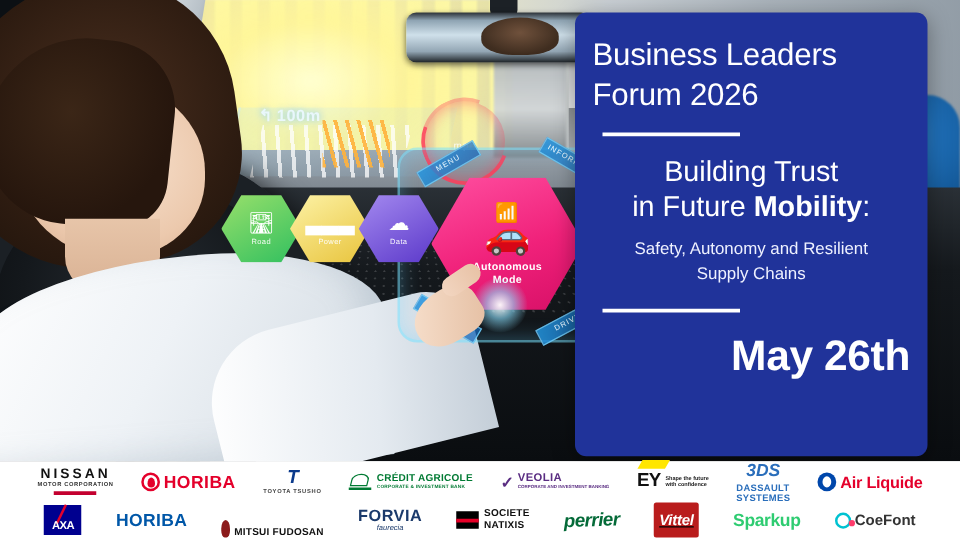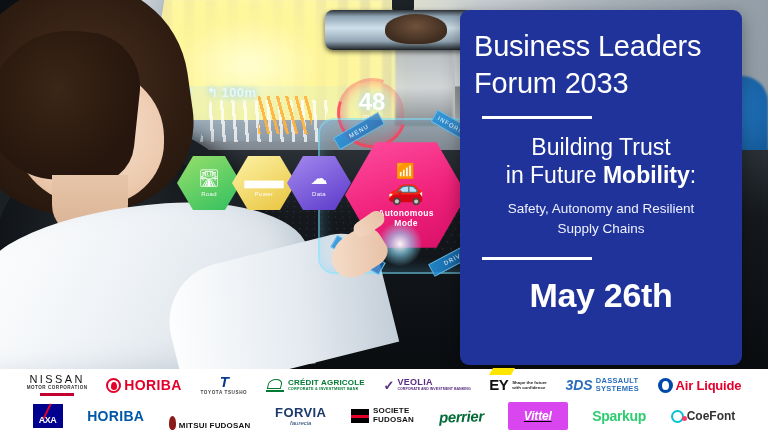--- a/index.html
+++ b/index.html
@@ -148,38 +148,38 @@
   .rb-info   { left:430px; top:124px; width:62px; height:14px; transform:rotate(30deg); }
   .rb-net    { left:330px; top:248px; width:56px; height:14px; transform:rotate(30deg); }
   .rb-driver { left:428px; top:250px; width:58px; height:14px; transform:rotate(-28deg); }
   .touch-glow{ position:absolute; left:378px; top:222px; width:44px; height:44px; border-radius:50%;
     background:radial-gradient(circle, rgba(255,255,255,.95) 0%, rgba(140,225,255,.6) 35%, rgba(80,180,255,0) 72%); }
 
   
   .panel { position:absolute; left:460px; top:10px; width:282px; height:355px;
     background:#20339a; border-radius:9px; box-shadow:0 4px 18px rgba(0,0,0,.35);
     padding:18px 14px 0; }
-  .p-title { color:#fff; font-size:29px; line-height:1.28; font-weight:400; letter-spacing:-.2px; }
+  .p-title { color:#fff; font-size:25px; line-height:1.28; font-weight:400; letter-spacing:-.2px; }
   .p-rule { height:3px; background:#fff; width:110px; margin:14px 0 0 8px; }
   .p-rule2{ height:3px; background:#fff; width:110px; margin:18px 0 0 8px; }
   .p-theme{ color:#fff; font-size:23px; text-align:center; margin-top:14px; line-height:1.22; font-weight:400; }
   .p-theme2{ color:#fff; font-size:23px; text-align:center; margin-top:1px; line-height:1.2;
              white-space:nowrap; margin-left:-12px; margin-right:-12px; }
   .p-theme2 b { font-weight:700; }
   .p-sub  { color:#eef1ff; font-size:13.5px; text-align:center; margin-top:9px; line-height:1.5; }
-  .p-date { color:#fff; font-size:34px; font-weight:700; text-align:center; margin-top:16px; letter-spacing:-.3px; }
+  .p-date { color:#fff; font-size:34px; font-weight:700; text-align:right; margin-top:16px; letter-spacing:-.3px; }
 
   
   .logobar { position:absolute; left:0; top:369px; width:768px; height:63px; background:#fff;
              display:flex; flex-direction:column; justify-content:center; }
   .logorow { display:flex; align-items:center; justify-content:space-evenly; height:31px; padding:0 8px; }
   .logo { display:flex; align-items:center; justify-content:center; height:28px; }
 
   .lg-nissan{flex-direction:column;line-height:1;}
-  .lg-nissan .n1{font-size:11px;font-weight:400;letter-spacing:2.4px;color:#111;}
+  .lg-nissan .n1{font-size:11px;font-weight:700;letter-spacing:2.4px;color:#111;}
   .lg-nissan .n2{font-size:4.6px;font-weight:700;letter-spacing:.5px;color:#333;margin-top:1px;}
   .lg-nissan .bar{width:34px;height:3px;background:#c3002f;margin-top:2px;}
 
   .lg-veolia{gap:3px;}
   .lg-veolia .circ{width:15px;height:15px;border-radius:50%;border:2.5px solid #e4002b;position:relative;}
   .lg-veolia .circ:after{content:"";position:absolute;left:3px;top:2px;width:6px;height:8px;background:#e4002b;border-radius:50% 50% 50% 50%/60% 60% 40% 40%;}
   .lg-veolia .t{font-size:14px;font-weight:700;color:#e4002b;letter-spacing:.4px;}
 
   .lg-toyota{flex-direction:column;line-height:1;}
   .lg-toyota .mk{font-size:15px;font-weight:700;color:#0b3a8c;font-style:italic;letter-spacing:-1px;}
@@ -197,21 +197,21 @@
   .lg-natixis .tx{line-height:1.05;}
   .lg-natixis .t1{font-size:9px;font-weight:700;color:#5a2d82;letter-spacing:.3px;}
   .lg-natixis .t2{font-size:3.6px;font-weight:700;color:#5a2d82;}
 
   .lg-ey{gap:4px;}
   .lg-ey .wrap{position:relative;}
   .lg-ey .fl{position:absolute;left:2px;top:-8px;width:22px;height:7px;background:#ffe600;transform:skewX(-30deg);}
   .lg-ey .t{font-size:15px;font-weight:700;color:#111;letter-spacing:-.6px;}
   .lg-ey .s{font-size:4.4px;line-height:1.25;color:#222;font-weight:600;}
 
-  .lg-dassault{gap:3px;}
+  .lg-dassault{gap:3px;flex-direction:column;}
   .lg-dassault .mk{font-size:14px;font-weight:700;color:#2a6ebb;font-style:italic;}
   .lg-dassault .tx{line-height:1.05;}
   .lg-dassault .t1{font-size:7.5px;font-weight:700;color:#2a6ebb;letter-spacing:.3px;}
 
   .lg-airliq{gap:3px;}
   .lg-airliq .circ{width:15px;height:15px;border-radius:50%;background:#0047ab;position:relative;}
   .lg-airliq .circ:after{content:"";position:absolute;left:4px;top:3px;width:7px;height:9px;background:#fff;border-radius:50%;}
   .lg-airliq .t{font-size:13px;font-weight:700;color:#e4002b;letter-spacing:-.2px;}
 
   .lg-axa{width:30px;height:24px;background:#00008f;position:relative;}
@@ -234,21 +234,21 @@
 
   .lg-socgen{gap:4px;}
   .lg-socgen .mk{width:18px;height:14px;background:#000;position:relative;}
   .lg-socgen .mk:after{content:"";position:absolute;left:0;top:6px;width:18px;height:3px;background:#e60028;}
   .lg-socgen .tx{line-height:1.1;}
   .lg-socgen .t1{font-size:8px;font-weight:700;color:#111;letter-spacing:.2px;}
 
   .lg-perrier .t{font-size:15px;font-weight:700;color:#046a38;font-style:italic;letter-spacing:-.4px;
                  transform:rotate(-2deg);}
 
-  .lg-vittel{background:#d946ef;padding:2px 16px;border-radius:2px;text-decoration:underline;}
+  .lg-vittel{background:#b91c1c;padding:2px 4px;border-radius:2px;text-decoration:underline;}
   .lg-vittel .t{font-size:12px;font-weight:700;color:#fff;font-style:italic;letter-spacing:-.2px;}
 
   .lg-sparkup .t{font-size:14px;font-weight:700;color:#2ecc71;letter-spacing:-.3px;}
 
   .lg-coefont{gap:3px;}
   .lg-coefont .circ{width:13px;height:13px;border-radius:50%;border:2px solid #00c2d1;position:relative;}
   .lg-coefont .circ:after{content:"";position:absolute;left:9px;top:4px;width:5px;height:5px;border-radius:50%;background:#ff3b6b;}
   .lg-coefont .t{font-size:12px;font-weight:600;color:#333;}
 </style>
 </head>
@@ -270,21 +270,20 @@
     <div class="mirror"></div>
     <div class="mirror-head"></div>
 
     <div class="hud-nav"></div>
     <div class="hud-nav-line"></div>
     <div class="hud-nav-amber"></div>
     <div class="hud-dist">
       <span class="arrow">↰</span><span>100m</span>
     </div>
     <div class="speed-ring"></div>
-    <div class="speed-val">48</div>
     <div class="speed-unit">mph</div>
 
     <div class="dash"></div>
     <div class="apillar"></div>
     <div class="dash-dots"></div>
 
     <div class="wheel">
       <div class="wheel-spoke"></div>
       <div class="wheel-hub"></div>
       <div class="wheel-btn" style="left:96px;top:222px"></div>
@@ -327,21 +326,21 @@
     <div class="ribbon rb-driver">DRIVER</div>
 
     <div class="touch-glow"></div>
     <div class="hand"></div>
     <div class="finger"></div>
   </div>
 
   <div class="panel">
     <div class="p-title">
       <div>Business Leaders</div>
-      <div>Forum 2033</div>
+      <div>Forum 2026</div>
     </div>
     <div class="p-rule"></div>
 
     <div class="p-theme">Building Trust</div>
     <div class="p-theme2"><span>in Future </span><b>Mobility</b><span>:</span></div>
 
     <div class="p-sub">
       <div>Safety, Autonomy and Resilient</div>
       <div>Supply Chains</div>
     </div>
@@ -428,21 +427,21 @@
 
       <div class="logo lg-forvia">
         <span class="t1">FORVIA</span>
         <span class="t2">faurecia</span>
       </div>
 
       <div class="logo lg-socgen">
         <span class="mk"></span>
         <span class="tx">
           <span class="t1" style="display:block">SOCIETE</span>
-          <span class="t1" style="display:block">FUDOSAN</span>
+          <span class="t1" style="display:block">NATIXIS</span>
         </span>
       </div>
 
       <div class="logo lg-perrier">
         <span class="t">perrier</span>
       </div>
 
       <div class="logo lg-vittel">
         <span class="t">Vittel</span>
       </div>

